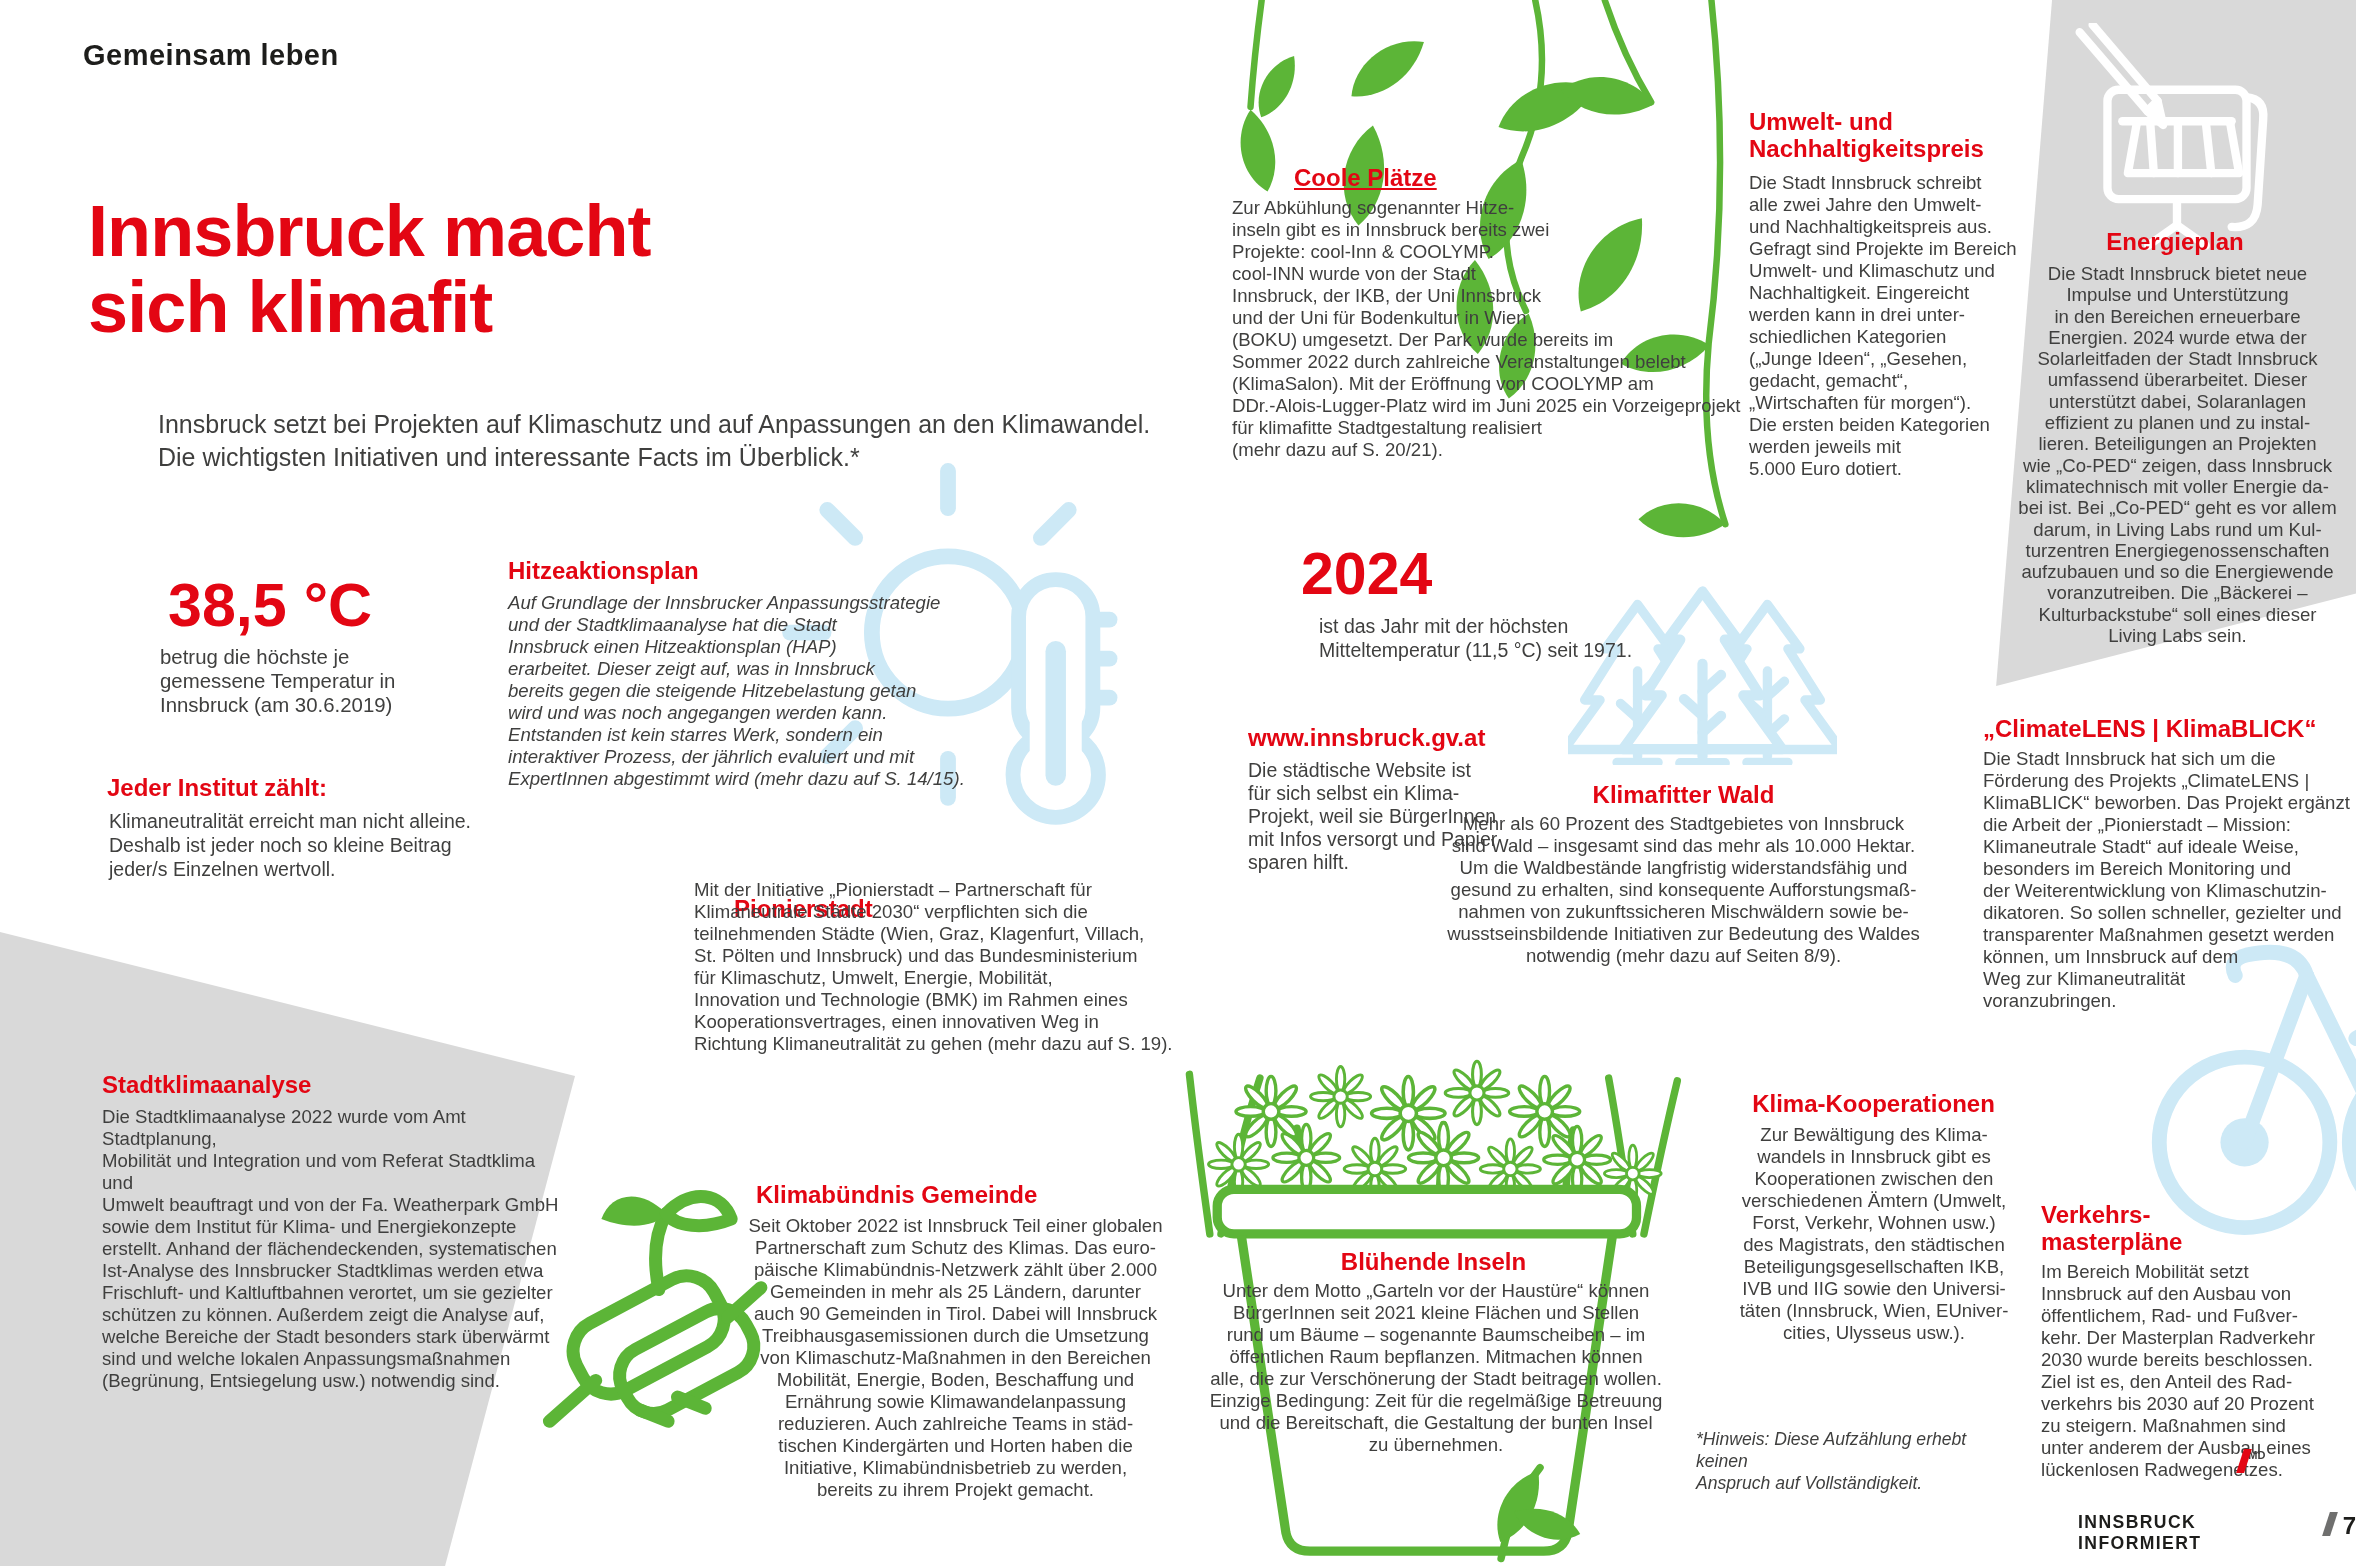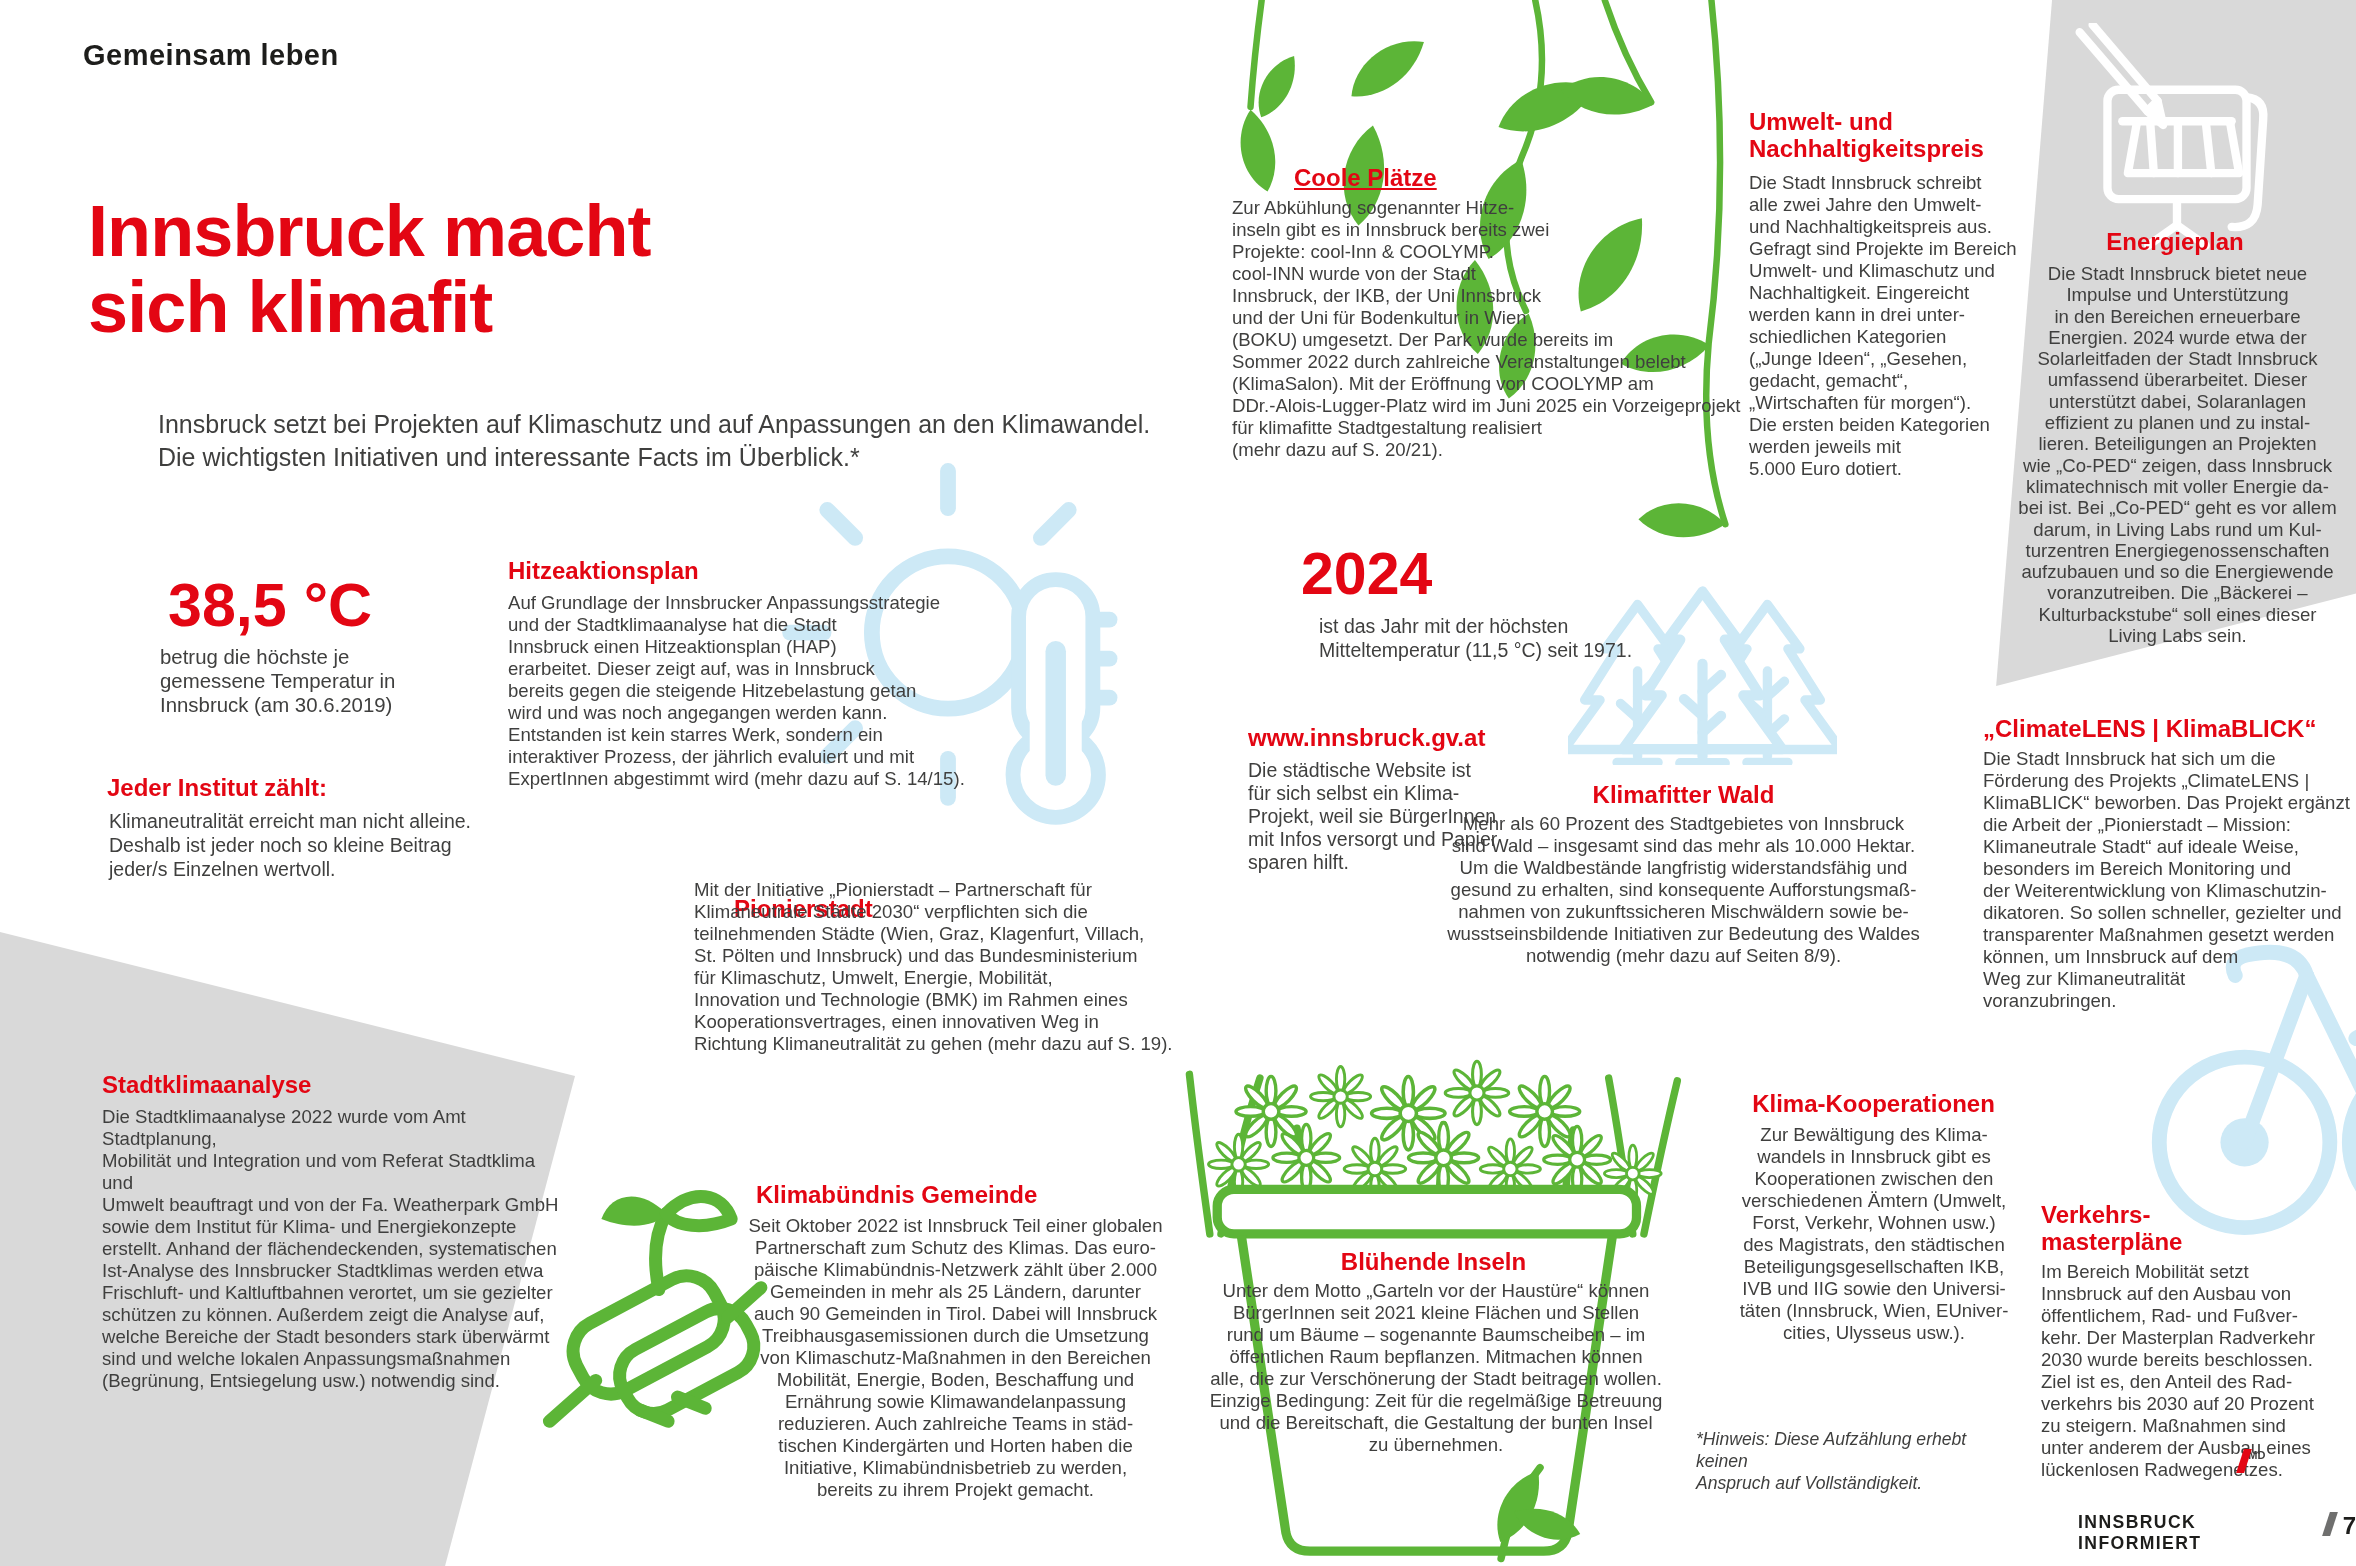--- a/index.html
+++ b/index.html
@@ -213,21 +213,21 @@
 <div class="abs body-txt pre" style="left:160px;top:645px;font-size:20.4px;line-height:24px;">betrug die höchste je
 gemessene Temperatur in
 Innsbruck (am 30.6.2019)</div>
 
 <div class="abs sec-title" style="left:107px;top:775px;">Jeder Institut zählt:</div>
 <div class="abs body-txt pre" style="left:109px;top:809px;width:445px;font-size:19.5px;line-height:24px;">Klimaneutralität erreicht man nicht alleine.
 Deshalb ist jeder noch so kleine Beitrag
 jeder/s Einzelnen wertvoll.</div>
 
 <div class="abs sec-title" style="left:508px;top:558px;">Hitzeaktionsplan</div>
-<div class="abs body-txt pre" style="left:508px;top:592px;width:594px;">Auf Grundlage der Innsbrucker Anpassungsstrategie
+<div class="abs body-txt pre" style="left:508px;top:592px;width:594px;font-style:italic;">Auf Grundlage der Innsbrucker Anpassungsstrategie
 und der Stadtklimaanalyse hat die Stadt
 Innsbruck einen Hitzeaktionsplan (HAP)
 erarbeitet. Dieser zeigt auf, was in Innsbruck
 bereits gegen die steigende Hitzebelastung getan
 wird und was noch angegangen werden kann.
 Entstanden ist kein starres Werk, sondern ein
 interaktiver Prozess, der jährlich evaluiert und mit
 ExpertInnen abgestimmt wird (mehr dazu auf S. 14/15).</div>
 
 <div class="abs sec-title" style="left:1294px;top:165px;text-decoration:underline;">Coole Plätze</div>

